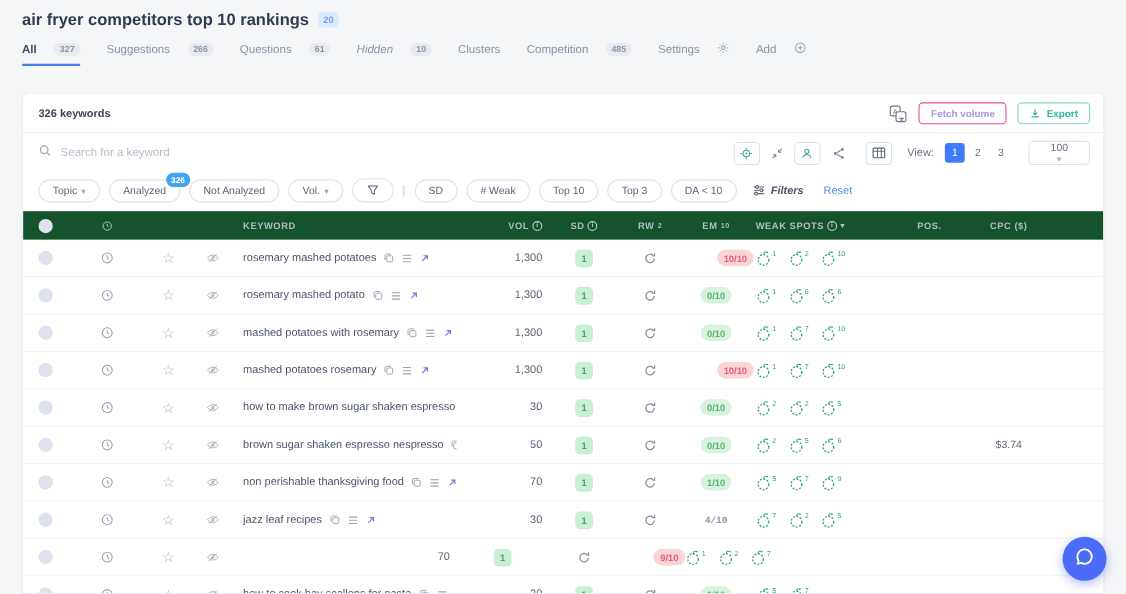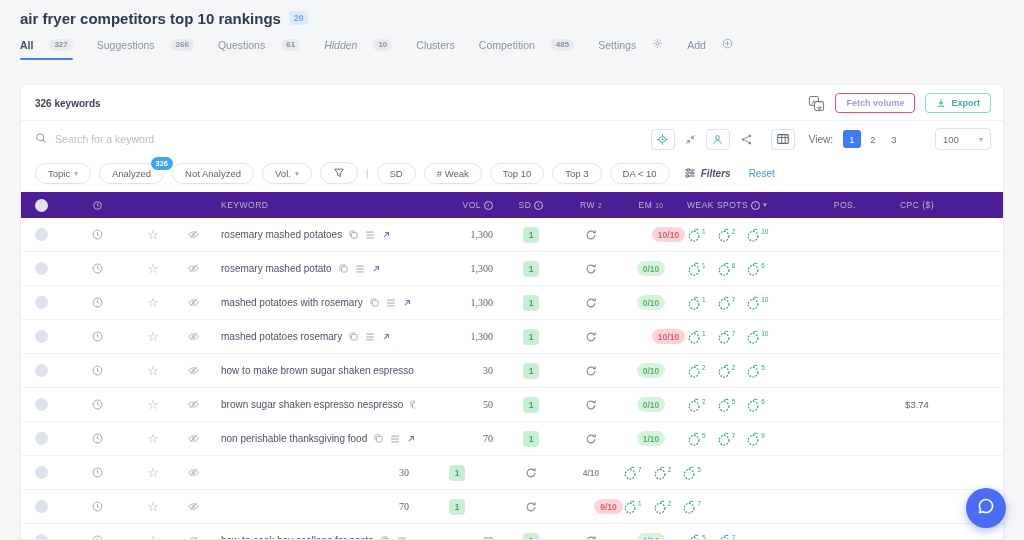--- a/index.html
+++ b/index.html
@@ -52,66 +52,66 @@
   .box-ic { width:24px; height:21px; border:1px solid #d9e2ef; border-radius:4px;
             display:flex; align-items:center; justify-content:center; cursor:pointer; }
   .bare-ic { display:flex; align-items:center; cursor:pointer; padding:0 2px; }
   .view-label { font-size:10px; color:#67707f; margin:0 2px 0 6px; }
   .pager { display:flex; gap:3px; }
   .pg { width:18px; height:18px; border-radius:3px; display:flex; align-items:center;
         justify-content:center; font-size:9.5px; color:#67707f; cursor:pointer; }
   .pg.active { background:#3e7bfa; color:#fff; }
   .size-select { display:flex; align-items:center; justify-content:space-between;
         width:56px; height:22px; border:1px solid #dfe3ea; border-radius:4px;
-        font-size:9.5px; color:#67707f; padding:0 7px; margin-left:24px; cursor:pointer; }
+        font-size:9.5px; color:#67707f; padding:0 7px; margin-left:8px; cursor:pointer;flex-direction:column; }
   .size-select .caret { color:#a7b0c0; font-size:8px; }
 
   
   .chips-row { display:flex; align-items:center; gap:8px; padding:5px 12px 8px 14px; }
   .chip { border:1px solid #dfe3ea; border-radius:11px; padding:4px 12px; font-size:9.5px;
           color:#5b6575; background:#fff; display:flex; align-items:center; gap:4px;
           cursor:pointer; position:relative; white-space:nowrap; }
   .chip .caret { font-size:7.5px; color:#9aa3b2; }
   .chip .chip-badge { position:absolute; top:-7px; right:-10px; background:#41a4f1;
           color:#fff; font-size:7.5px; font-weight:700; border-radius:8px; padding:2px 5px; }
   .chip-sep { color:#c3c9d4; font-size:11px; }
   .filters-link { display:flex; align-items:center; gap:5px; font-size:10px; font-weight:600;
           color:#4b5568; margin-left:6px; cursor:pointer;font-style:italic; }
   .reset-link { font-size:10px; color:#4a90e2; margin-left:10px; cursor:pointer; }
 
   
   .grid { display:grid;
      grid-template-columns:40px 72px 40px 40px minmax(0,1fr) 84px 64px 56px 64px 136px 52px 92px 40px;
      align-items:center; }
-  .thead { background:#4c1d95; height:26px; font-size:8.5px; letter-spacing:.5px;
-           text-transform:uppercase; color:#b2bac6; font-weight:400; }
+  .thead { background:#14532d; height:26px; font-size:8.5px; letter-spacing:.5px;
+           text-transform:uppercase; color:#b2bac6; font-weight:700; }
   .th { display:flex; align-items:center; gap:3px; }
   .th.c { justify-content:center; } .th.r { justify-content:flex-end; padding-right:6px; }
   .info-i { width:9px; height:9px; border:1px solid #c3cad6; border-radius:50%;
             font-size:6px; color:#c3cad6; display:inline-flex; align-items:center;
             justify-content:center; font-style:normal; text-transform:none; }
   sup { font-size:6.5px; }
   .rowsbox { }
   .trow { height:34px; border-bottom:1px solid #f1f2f6; background:#fff; }
   .chkbox { width:13px; height:13px; border-radius:50%; background:#dde2ee; margin-left:14px;
             cursor:pointer; }
   .cell-c { display:flex; justify-content:center; align-items:center; }
-  .cell-r { display:flex; justify-content:flex-end; align-items:flex-start; padding-right:6px;font-family:Liberation Serif, serif; }
+  .cell-r { display:flex; justify-content:flex-end; align-items:flex-start; padding-right:6px; }
   .kw-cell { display:flex; align-items:center; gap:6px; font-size:10px; color:#4a5568;
              padding-left:8px; overflow:hidden; white-space:nowrap; }
   .kw-ic { display:flex; align-items:center; cursor:pointer; flex:none; }
   .star-g { font-size:13px; color:#a7b0c0; cursor:pointer; line-height:1; }
   .vol-t { font-size:10px; color:#5a6474; }
   .sd-badge { width:16px; height:16px; background:#c8eed6; color:#44a966; font-size:8.5px;
               font-weight:700; border-radius:4px; display:flex; align-items:center;
               justify-content:center; }
   .em-badge { font-size:8.5px; font-weight:600; border-radius:8px; padding:2.5px 6px; }
   .em-red   { background:#fbd4da; color:#e2606f;margin-left:35px; }
   .em-green { background:#d7f3dd; color:#57b571; }
-  .em-plain { background:none; color:#8a94a6; padding:0; }
+  .em-plain { background:none; color:#8a94a6; padding:0;font-family:Liberation Mono, monospace; }
   .fruits { display:flex; gap:11px; padding-left:4px; }
   .fruit { display:flex; align-items:flex-start; cursor:pointer; }
   .fruit sup { color:#35a77b; font-size:6.5px; margin-top:1px; }
   .cpc-t { font-size:9.5px; color:#5a6474; }
 
   
   .chat-fab { position:absolute; right:18px; bottom:12px; width:40px; height:40px;
               border-radius:50%; background:#4a6cf6; display:flex; align-items:center;
               justify-content:center; cursor:pointer;
               box-shadow:0 3px 10px rgba(40,70,220,.35); }
@@ -934,20 +934,39 @@
     <span class="cell-c">
             <span class="star-g">☆</span>
           </span>
     <span class="cell-c">
       <svg width="13" height="13" viewBox="0 0 16 16">
               <path d="M2 8s2.2-3.3 6-3.3S14 8 14 8s-2.2 3.3-6 3.3S2 8 2 8z" fill="none" stroke="#a7b0c0" stroke-width="1.1"></path>
               <circle cx="8" cy="8" r="1.5" fill="none" stroke="#a7b0c0" stroke-width="1.1"></circle>
               <path d="M3.5 12.5 12.5 3.5" stroke="#a7b0c0" stroke-width="1.1"></path>
             </svg>
     </span>
+    <span class="kw-cell">
+      <span>jazz leaf recipes</span>
+      <span class="kw-ic">
+        <svg width="11" height="11" viewBox="0 0 14 14">
+                <rect x="4.5" y="4.5" width="7" height="7" rx="1.5" fill="none" stroke="#9aa4b5" stroke-width="1.1"></rect>
+                <path d="M9.5 2.5h-5a2 2 0 0 0-2 2v5" fill="none" stroke="#9aa4b5" stroke-width="1.1"></path>
+              </svg>
+      </span>
+      <span class="kw-ic">
+        <svg width="10" height="10" viewBox="0 0 12 12">
+                <path d="M1.5 2.5h9M1.5 6h9M1.5 9.5h9" stroke="#9aa4b5" stroke-width="1.2"></path>
+              </svg>
+      </span>
+      <span class="kw-ic">
+        <svg width="10" height="10" viewBox="0 0 12 12">
+                <path d="M3.5 8.5 9 3M4.8 3H9v4.2" fill="none" stroke="#6b7ce0" stroke-width="1.3"></path>
+              </svg>
+      </span>
+    </span>
     <span class="cell-r">
             <span class="vol-t">30</span>
           </span>
     <span class="cell-c">
             <span class="sd-badge">1</span>
           </span>
     <span class="cell-c">
       <svg width="12" height="12" viewBox="0 0 14 14">
               <path d="M11.5 7a4.5 4.5 0 1 1-1.3-3.2" fill="none" stroke="#848e9f" stroke-width="1.3"></path>
               <path d="M11.8 1.6v2.6H9.2" fill="none" stroke="#848e9f" stroke-width="1.3"></path>

